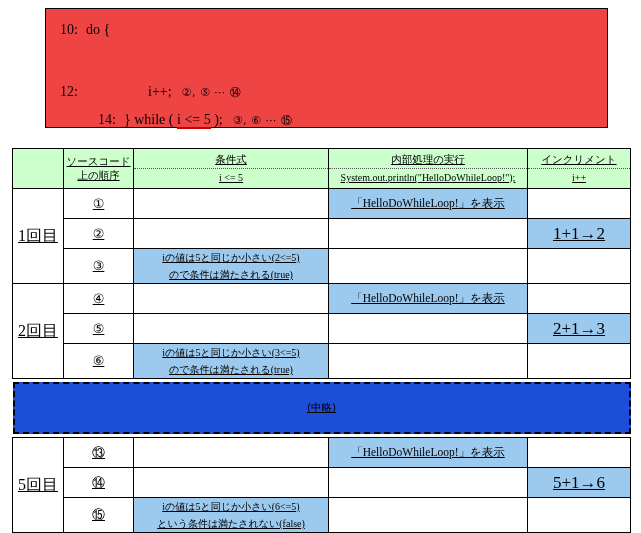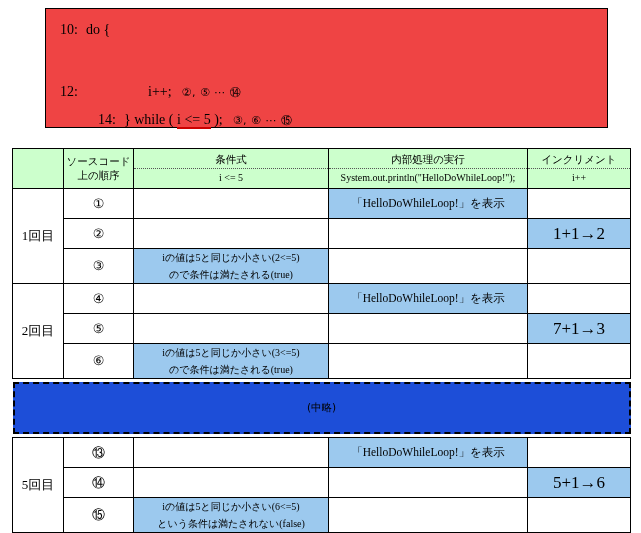--- a/index.html
+++ b/index.html
@@ -66,20 +66,21 @@
     table-layout: fixed;
     width: 618px;
     font-size: 11px;
   }
   .trace-table td {
     border: 1px solid #000000;
     padding: 0;
     text-align: center;
     vertical-align: middle;
     font-family: "Liberation Serif", "DejaVu Serif", serif;
+    text-decoration: underline;
   }
   .c1 { width: 51px; }
   .c2 { width: 70px; }
   .c3 { width: 195px; }
   .c4 { width: 199px; }
   .c5 { width: 103px; }
 
   
   .hdr {
     background: #ccffcc;
@@ -106,21 +107,21 @@
   td.hdr-col { padding: 0; margin-top: 21px; }
   td.hdr-col .hdr-split-top,
   td.hdr-col .hdr-split-bot { display: block; }
 
   .step-circle {
     font-family: "DejaVu Sans", sans-serif;
     font-size: 13px;
   }
   .loop-label {
     font-family: "DejaVu Sans", "Liberation Sans", sans-serif;
-    font-size: 13px;
+    font-size: 16px;
   }
   .body-row td {
     height: 29px;
   }
   .cell-hl {
     background: #9cc9ee;
   }
   .cell-txt {
     font-family: "DejaVu Sans", "Liberation Sans", sans-serif;
     font-size: 10px;
@@ -228,21 +229,21 @@
       <td class="loop-label" rowspan="3">2回目</td>
       <td class="step-circle">④</td>
       <td class="cell-txt"></td>
       <td class="display-txt cell-hl">「HelloDoWhileLoop!」を表示</td>
       <td class="incr-txt"></td>
     </tr>
     <tr class="body-row">
       <td class="step-circle">⑤</td>
       <td class="cell-txt"></td>
       <td class="display-txt"></td>
-      <td class="incr-txt cell-hl">7+1→3</td>
+      <td class="incr-txt cell-hl">2+1→3</td>
     </tr>
     <tr class="body-row">
       <td class="step-circle">⑥</td>
       <td class="cell-txt cell-hl" style="white-space:pre-line">iの値は5と同じか小さい(3&lt;=5)
 ので条件は満たされる(true)</td>
       <td class="display-txt"></td>
       <td class="incr-txt"></td>
     </tr>
 
     <tr class="spacer-row">

